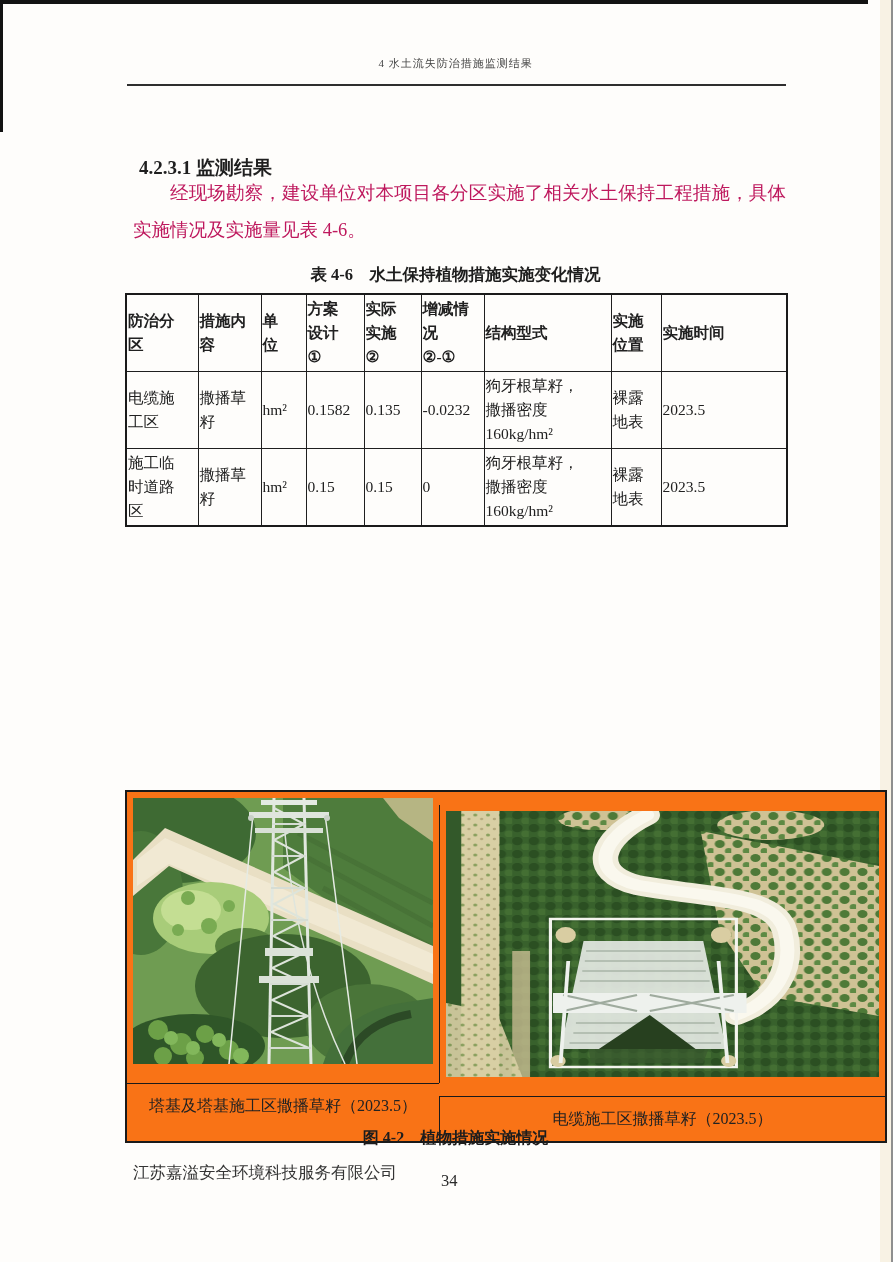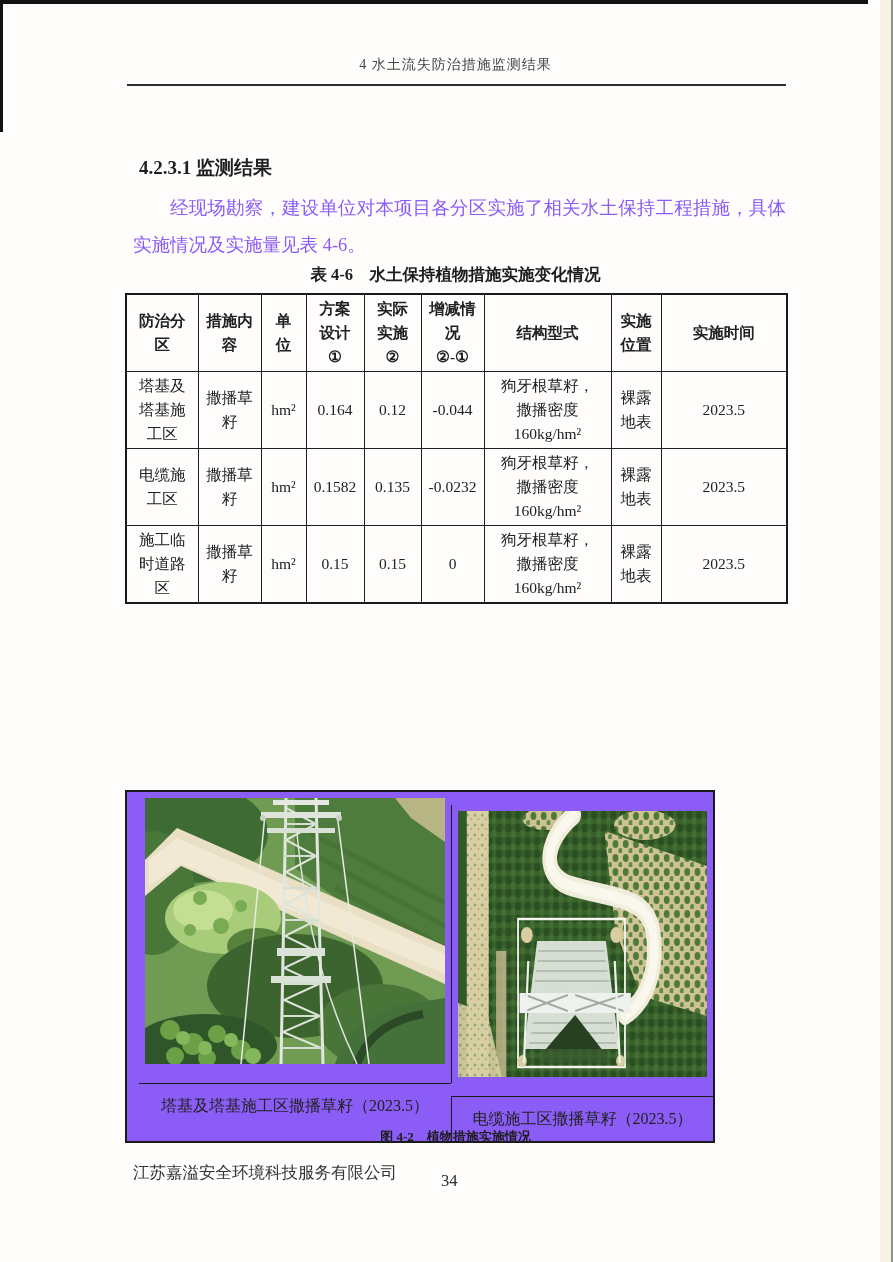--- a/index.html
+++ b/index.html
@@ -9,55 +9,55 @@
     background:#fefdfb; overflow:hidden;
     font-family:"Liberation Serif","DejaVu Serif",serif; color:#262626;
   }
   
   .scan-top    { position:absolute; top:0; left:0; width:868px; height:4px; background:#121212; }
   .scan-left   { position:absolute; top:0; left:0; width:3px; height:132px; background:#121212; }
   .scan-cream  { position:absolute; top:0; right:2px; width:11px; height:100%; background:#f8f2e4; }
   .scan-rline  { position:absolute; top:0; right:0; width:2px; height:100%; background:#8f8f8f; }
 
   .header-title { position:absolute; top:56px; left:125px; width:661px; text-align:center;
-                  font-size:14px; color:#454545; letter-spacing:1px; }
+                  font-size:11px; color:#454545; letter-spacing:1px; }
   .header-rule  { position:absolute; top:84px; left:127px; width:659px; height:2px; background:#2e2e2e; }
 
   .h1 { position:absolute; top:111px; left:133px; margin:0; font-size:19px; font-weight:bold; color:#1f1f1f; }
   .h2 { position:absolute; top:149px; left:133px; margin:6px; font-size:19px; font-weight:bold; color:#1f1f1f; }
-  .para { position:absolute; top:190px; left:133px; width:653px; margin:0;
-          font-size:18.5px; line-height:37px; text-align:justify; text-indent:2em; color:#8b5cf6; }
+  .para { position:absolute; top:175px; left:133px; width:653px; margin:0;
+          font-size:18.5px; line-height:37px; text-align:justify; text-indent:2em; color:#be185d; }
 
   .table-title { position:absolute; top:264px; left:125px; width:661px; text-align:center;
                  font-size:16.5px; font-weight:bold; color:#1d1d1d; }
 
   table.measures { position:absolute; top:293px; left:125px; width:661px;
-                   border-collapse:collapse; table-layout:fixed; text-align:center;
+                   border-collapse:collapse; table-layout:fixed; text-align:left;
                    font-size:15.5px; color:#212121; border:2.5px solid #1a1a1a; background:#fefdfb; }
   table.measures th, table.measures td {
     border:1.3px solid #1f1f1f; white-space:pre-line; line-height:1.55;
     padding:2px 1px; vertical-align:middle; overflow:hidden;
   }
   table.measures th { font-weight:bold; height:70px; }
   table.measures td { height:70px; }
 
   .note { position:absolute; top:758px; left:133px; width:653px; margin:0;
           font-size:18.5px; text-indent:2em; color:#2a2a2a; }
 
-  .figure { position:absolute; top:790px; left:125px; width:590px;
+  .figure { position:absolute; top:790px; left:125px; width:762px;
             border:2px solid #1a1a1a; display:grid; grid-template-columns:312px 1fr;
-            background:#8b5cf6; box-sizing:border-box;padding-left:12px; }
+            background:#f97316; box-sizing:border-box; }
   .fig-photo { padding:6px; }
   .fig-photo svg { display:block; width:100%; height:266px; }
   .fig-photo.right, .fig-cap.right { border-left:1.6px solid #1a1a1a;margin-top:13px; }
   .fig-cap { border-top:1.6px solid #1a1a1a; height:44px; display:flex;
              align-items:center; justify-content:center; font-size:16px; color:#222; }
 
   .fig-title { position:absolute; top:1128px; left:125px; width:661px; text-align:center;
-               font-size:13px; font-weight:bold; color:#1d1d1d; }
+               font-size:16px; font-weight:bold; color:#1d1d1d; }
 
   .footer { position:absolute; top:1162px; left:133px; font-size:16.5px; color:#333;
             display:flex; align-items:flex-start; }
   .footer .pagenum { margin-left:44px; color:#2a2a2a;margin-top:9px; }
 </style>
 </head>
 <body>
 
 <div class="page">
   <div class="scan-top"></div>
@@ -103,37 +103,20 @@
 况
 ②-①</th>
           <th>结构型式</th>
           <th>实施
 位置</th>
           <th>实施时间</th>
         </tr>
     </thead>
     <tbody id="tbd">
         <tr>
-          <td>塔基及
-塔基施
-工区</td>
-          <td>撒播草
-籽</td>
-          <td>hm²</td>
-          <td>0.164</td>
-          <td>0.12</td>
-          <td>-0.044</td>
-          <td>狗牙根草籽，
-撒播密度
-160kg/hm²</td>
-          <td>裸露
-地表</td>
-          <td>2023.5</td>
-        </tr>
-        <tr>
           <td>电缆施
 工区</td>
           <td>撒播草
 籽</td>
           <td>hm²</td>
           <td>0.1582</td>
           <td>0.135</td>
           <td>-0.0232</td>
           <td>狗牙根草籽，
 撒播密度

